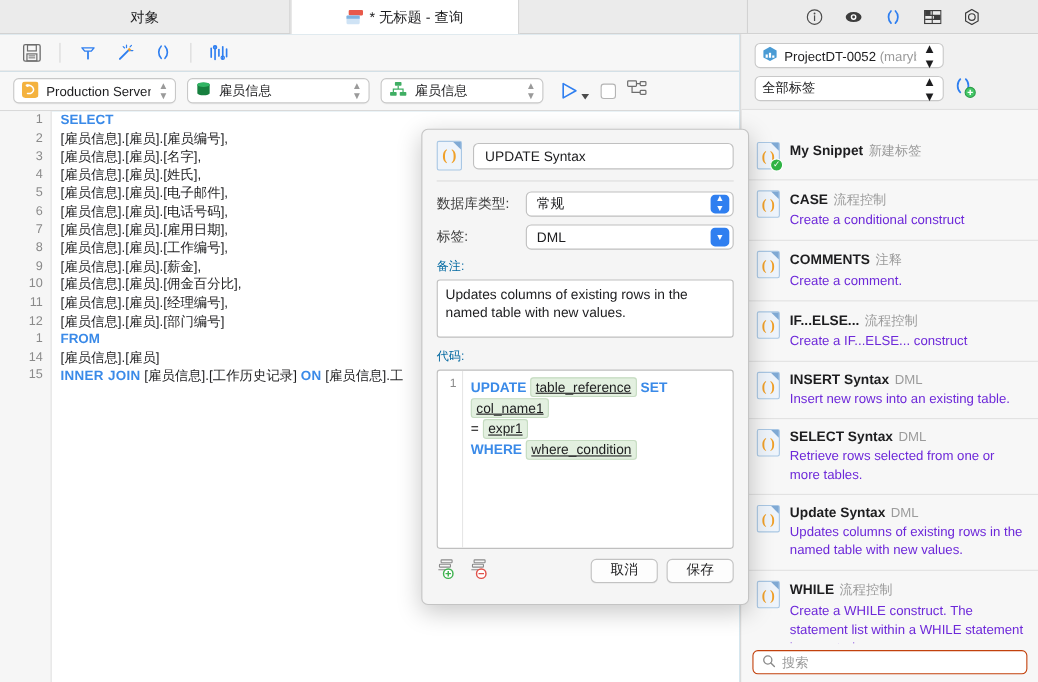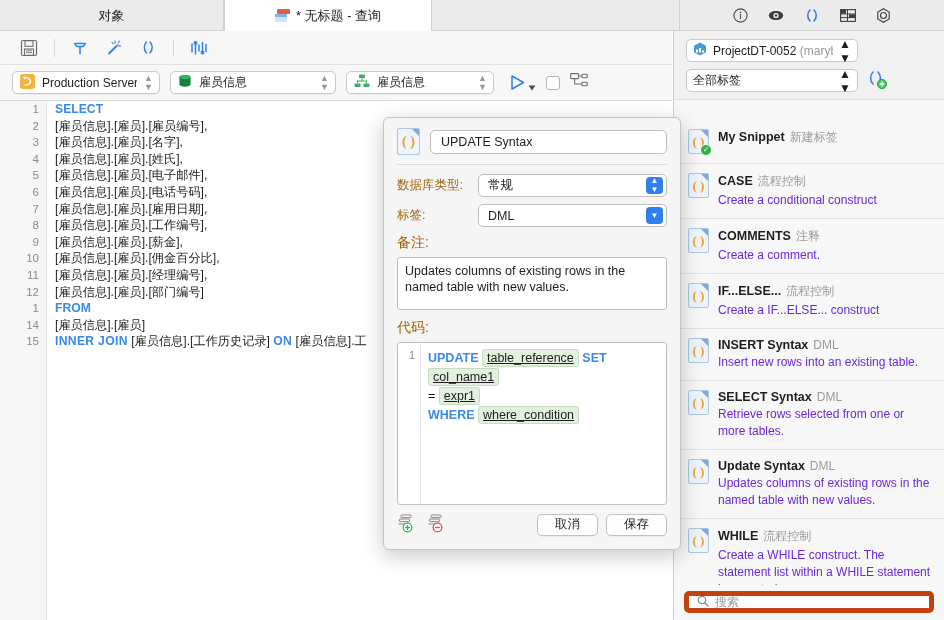--- a/index.html
+++ b/index.html
@@ -18,21 +18,21 @@
     position: absolute; left: 0; top: 0; width: 944px; height: 31px;
     background: #ebebeb; border-bottom: 1px solid #d2d2d2;
     display: flex; align-items: stretch;
   }
   .tab {
     display: flex; align-items: center; justify-content: center; gap: 6px;
     height: 31px; padding: 0 14px; font-size: 13px; color: #1d1d1f;
     border-right: 1px solid #d2d2d2;
     position: relative;
   }
-  .tab.obj { width: 224px; }
+  .tab.obj { width: 264px; }
   .tab.query { width: 208px; background: #ffffff; border-left: 1px solid #d2d2d2; }
   .tab-spacer { flex: 1; border-right: 1px solid #d2d2d2; }
   .tab-icons {
     width: 264px; display: flex; align-items: center; justify-content: center; gap: 20px;
   }
   .tab-icons svg { display: block; }
 
   
   .qicon { width: 15px; height: 13px; position: relative; }
   .qicon .r1 { position: absolute; left: 2px; top: 0; width: 13px; height: 5px; background: #e8594a; border-radius: 1px; }
@@ -108,21 +108,21 @@
     display: flex; gap: 9px; padding: 9px 10px 9px 14px;
     border-bottom: 1px solid #e2e2e2;
   }
   .snip .txt { flex: 1; }
   .snip .t1 { font-size: 12.5px; color: #1d1d1f; font-weight: bold; }
   .snip .t1 .cat { font-weight: normal; color: #9b9b9b; margin-left: 5px; font-size: 12px; }
   .snip .t2 { font-size: 12px; color: #6d28d9; line-height: 17px; margin-top: 2px; }
 
   .sb-search-wrap { position: absolute; left: 0; bottom: 0; width: 100%; height: 35px; background: #f7f7f7; padding: 6px 10px; }
   .sb-search {
-    height: 22px; background: #ffffff; border: 5px solid #c2410c; border-radius: 5px;
+    height: 22px; background: #ffffff; border: 1px solid #c2410c; border-radius: 5px;
     display: flex; align-items: center; gap: 6px; padding: 0 8px; width: 100%;
   }
   .sb-search input {
     border: 0; outline: 0; font-size: 12px; color: #1d1d1f; background: transparent;
     font-family: "Liberation Sans", "DejaVu Sans", sans-serif; width: 100%;
   }
   .sb-search input::placeholder { color: #9a9a9a; }
 
   .divider-handle {
     position: absolute; left: 668px; top: 300px; width: 10px; height: 28px; z-index: 30;
@@ -159,32 +159,32 @@
   }
   .dlg-head { display: flex; align-items: center; gap: 10px; }
   .dlg-title-input {
     flex: 1; height: 24px; background: #fff; border: 1px solid #c0c0c0; border-radius: 5px;
     font-size: 12.5px; color: #1d1d1f; padding: 0 10px; outline: none;
     font-family: "Liberation Sans", "DejaVu Sans", sans-serif;
     display: flex; align-items: center;
   }
   .dlg-hr { height: 1px; background: #dcdcdc; margin: 9px 0 9px 0; }
   .frow { display: flex; align-items: center; margin-bottom: 7px; }
-  .frow .fl { width: 81px; font-size: 12.5px; color: #a16207; }
+  .frow .fl { width: 81px; font-size: 12.5px; color: #404040; }
   .select {
     flex: 1; height: 23px; background: #fff; border: 1px solid #bfbfbf; border-radius: 5px;
     display: flex; align-items: center; padding: 0 3px 0 9px; font-size: 12.5px; color: #1d1d1f;
   }
   .select .sv { flex: 1; }
   .select .chev-box {
     width: 17px; height: 17px; border-radius: 4px; background: #2f7ff0;
     display: flex; align-items: center; justify-content: center; color: #fff;
     font-size: 8px; line-height: 8px; flex-direction: column;
   }
-  .flabel { font-size: 14px; color: #a16207; margin: 4px 0 5px 0; }
+  .flabel { font-size: 11px; color: #0369a1; margin: 4px 0 5px 0; }
   .notes {
     background: #fff; border: 1px solid #bfbfbf; border-radius: 3px;
     height: 53px; padding: 5px 7px; font-size: 12.5px; line-height: 16px; color: #1d1d1f;
   }
   .codebox {
     background: #fff; border: 1px solid #bfbfbf; border-radius: 3px;
     height: 163px; margin-top: 4px; position: relative; overflow: hidden;
   }
   .codebox .cg { position: absolute; left: 0; top: 0; width: 23px; height: 100%; border-right: 1px solid #e6e6e6; }
   .codebox .cg div { font-size: 11px; color: #8a8a8a; text-align: right; padding: 6px 5px 0 0; }

